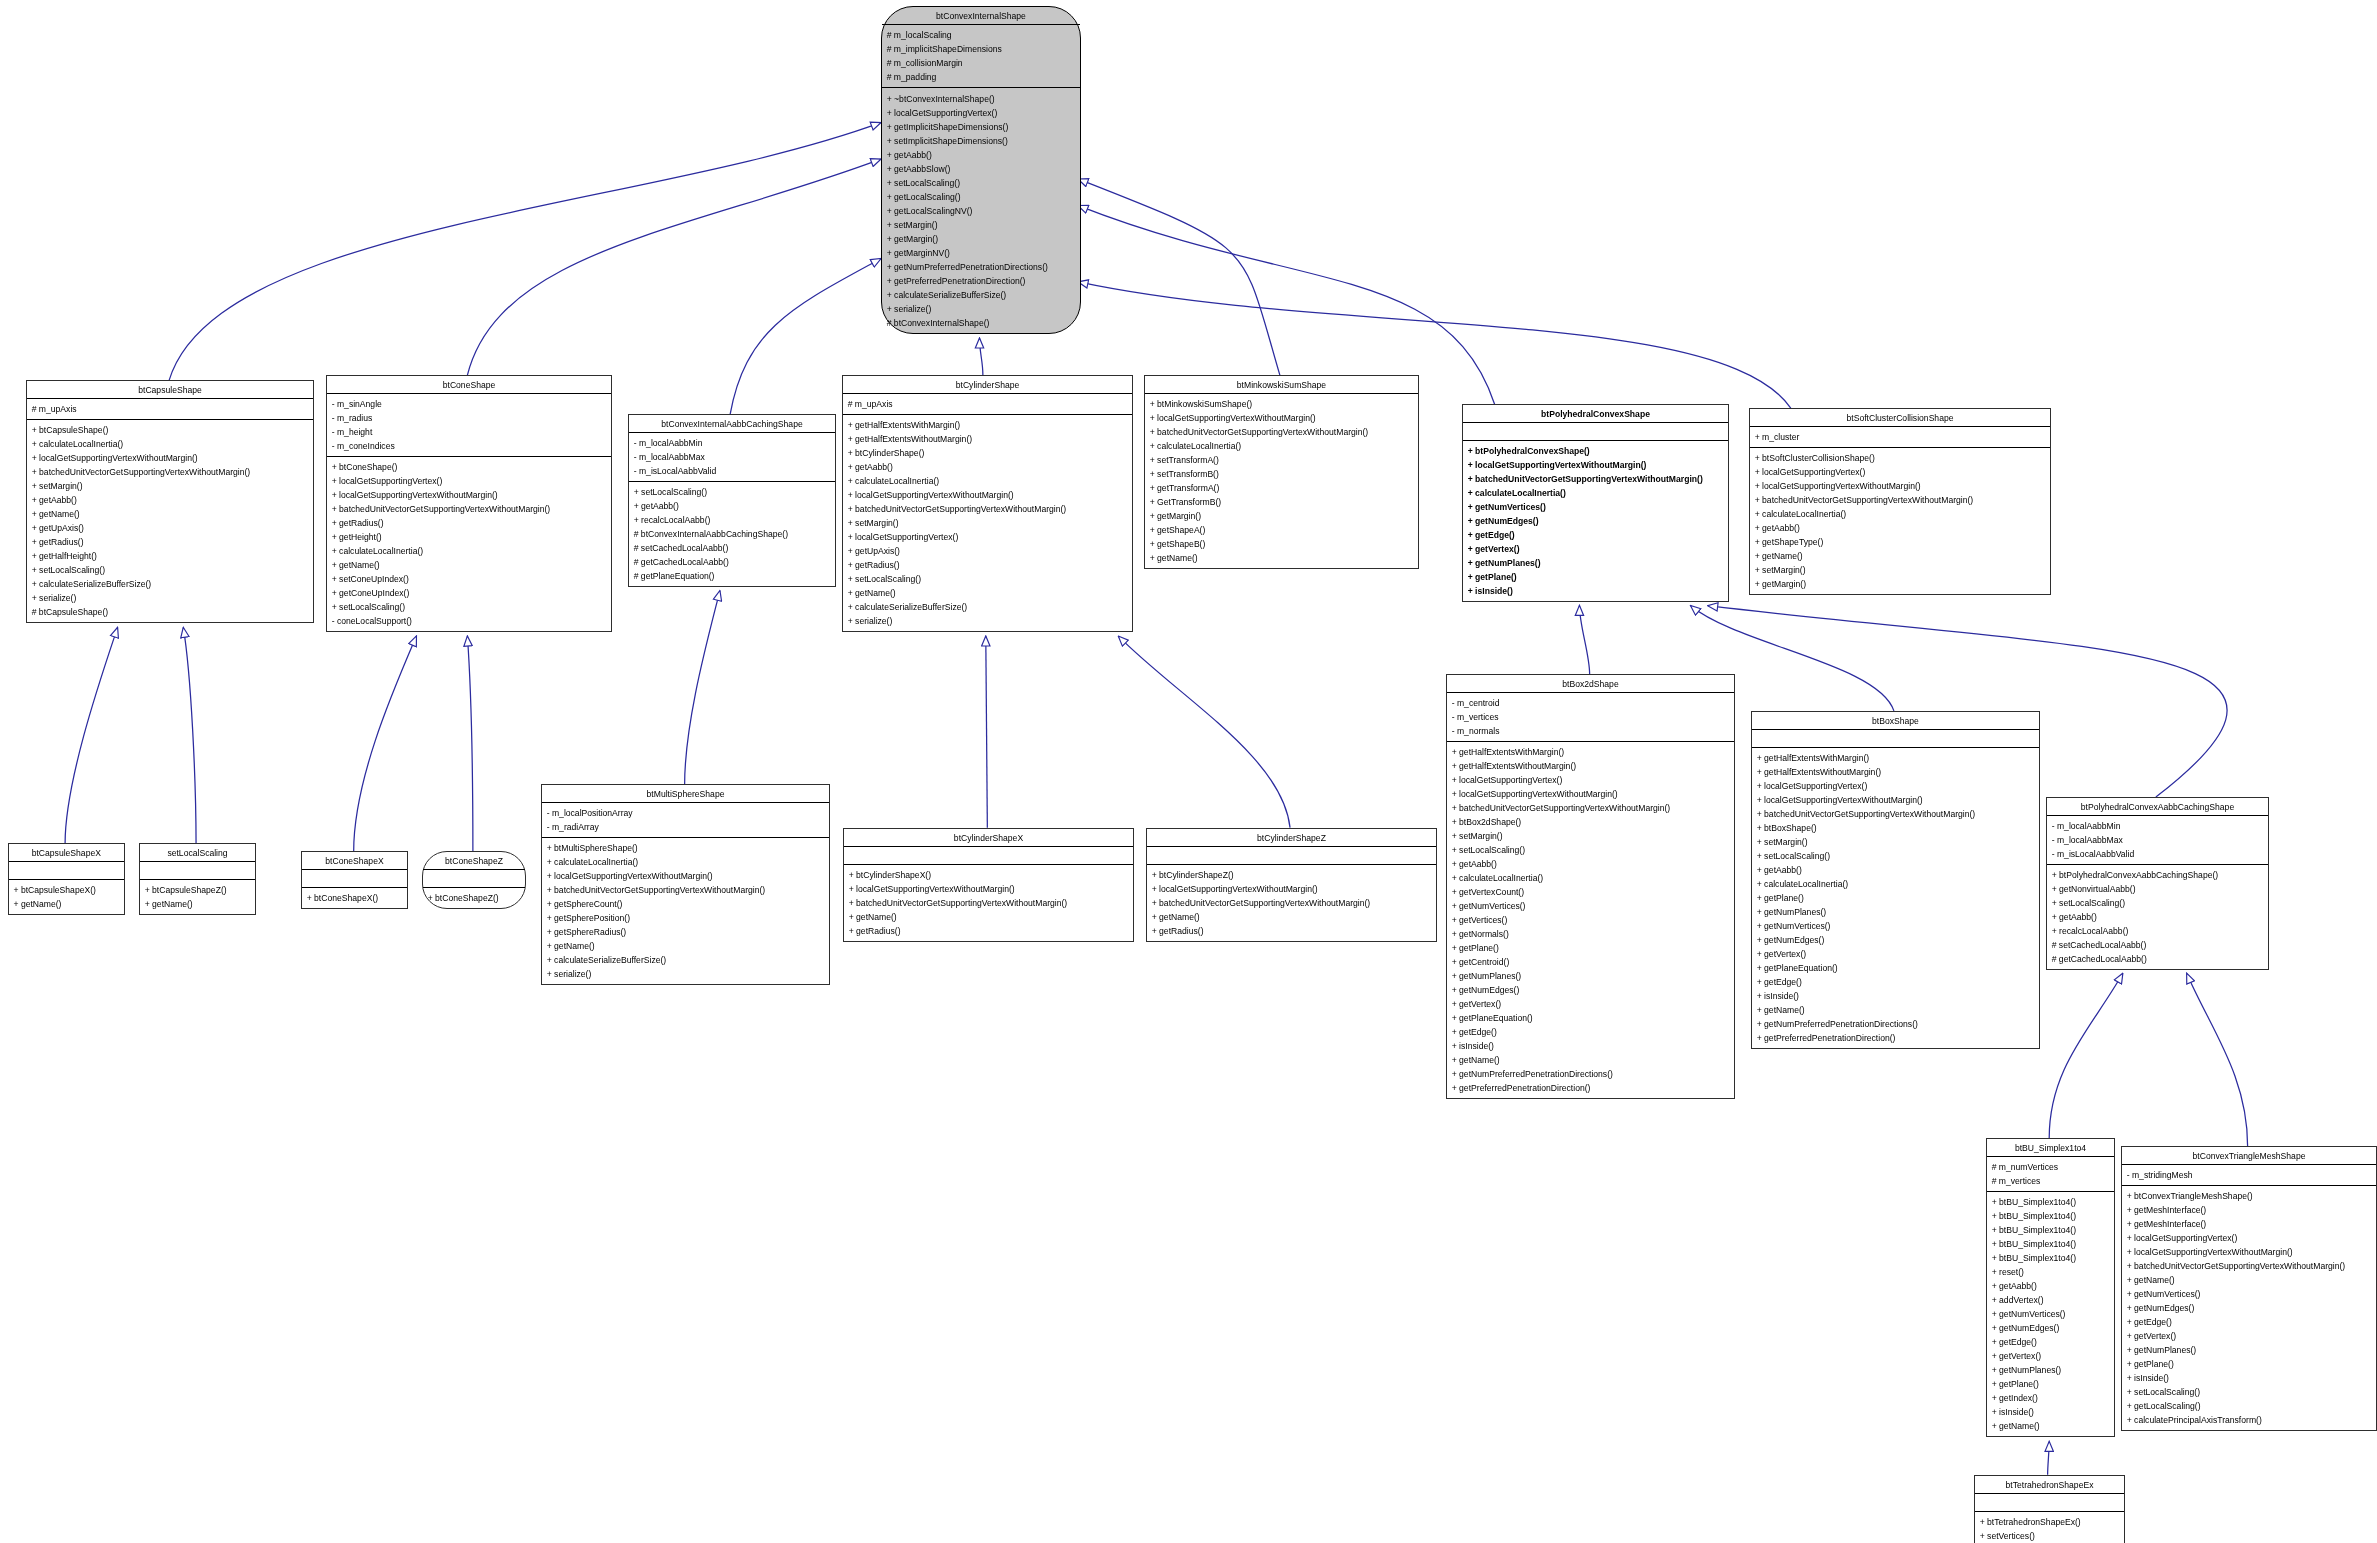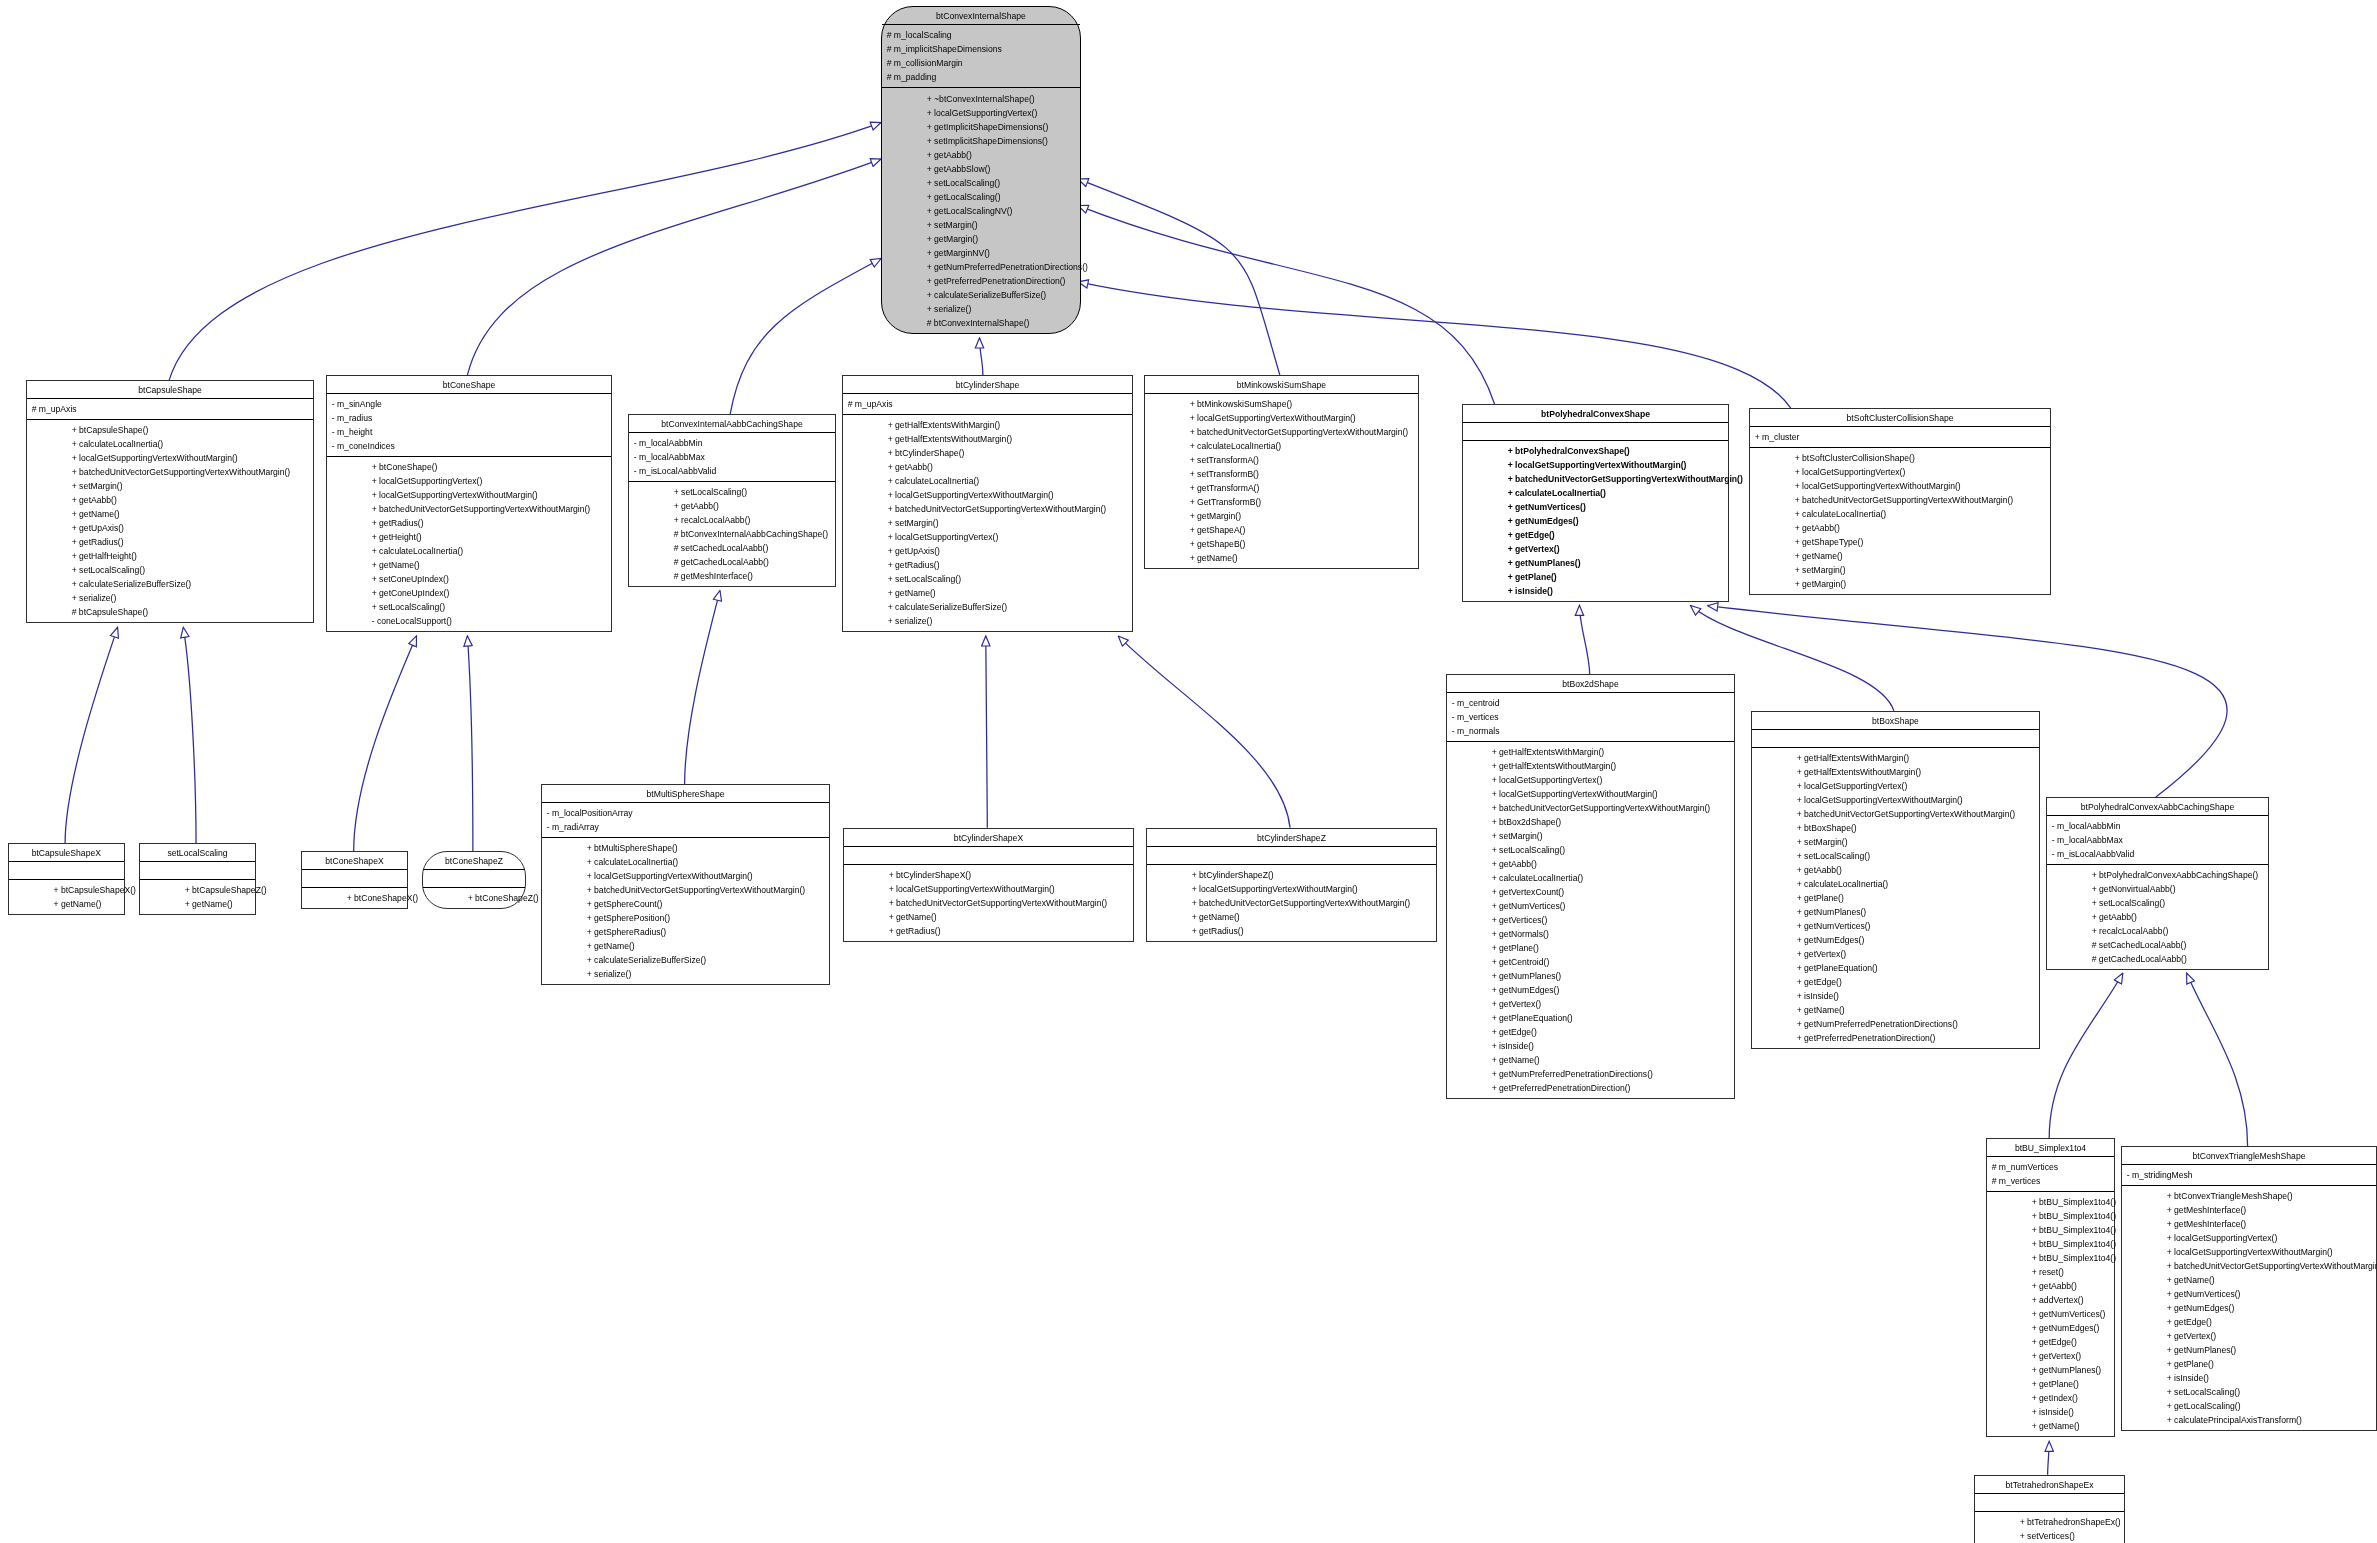--- a/index.html
+++ b/index.html
@@ -5,21 +5,21 @@
   html,body{margin:0;padding:0;background:#ffffff;}
   #canvas{position:relative;width:2377px;height:1544px;background:#ffffff;overflow:hidden;
           font-family:"Liberation Sans","DejaVu Sans",sans-serif;}
   #edges{position:absolute;left:0;top:0;z-index:0;}
   .uml{position:absolute;z-index:1;background:#ffffff;border:1.6px solid #2e2e2e;
        font-size:8.6px;color:#000;}
   .uml.root{background:#c6c6c6;border-color:#000;border-radius:32px;}
   .uml .t{text-align:center;padding:3.9px 4.7px 3.1px 4.7px;border-bottom:1.6px solid #000;
           white-space:nowrap;}
   .uml .sec{padding:3.1px 4.7px;border-bottom:1.6px solid #000;}
-  .uml .sec:last-child{border-bottom:none;margin-left:40px;}
+  .uml .sec:last-child{border-bottom:none;}
   .uml .sec.empty{min-height:14px;padding:1.6px 4.7px;}
   .uml .r{height:14px;line-height:14px;white-space:nowrap;}
 </style>
 </head>
 <body>
 
 <div id="canvas">
   <svg id="edges" width="2377" height="1544" viewBox="0 0 3031 1968">
     <defs>
       <marker id="arr" viewBox="0 0 14 12" refX="12.5" refY="6" markerWidth="15" markerHeight="13" orient="auto" markerUnits="userSpaceOnUse">
@@ -129,21 +129,21 @@
         <div class="r">- m_localAabbMax</div>
         <div class="r">- m_isLocalAabbValid</div>
       </div>
       <div class="sec">
         <div class="r">+ setLocalScaling()</div>
         <div class="r">+ getAabb()</div>
         <div class="r">+ recalcLocalAabb()</div>
         <div class="r"># btConvexInternalAabbCachingShape()</div>
         <div class="r"># setCachedLocalAabb()</div>
         <div class="r"># getCachedLocalAabb()</div>
-        <div class="r"># getMeshInterface()</div>
+        <div class="r"># getPlaneEquation()</div>
       </div>
     </div>
     <div class="uml" style="left: 842px; top: 375px; width: 289px;">
       <div class="t">btCylinderShape</div>
       <div class="sec">
         <div class="r"># m_upAxis</div>
       </div>
       <div class="sec">
         <div class="r">+ getHalfExtentsWithMargin()</div>
         <div class="r">+ getHalfExtentsWithoutMargin()</div>

